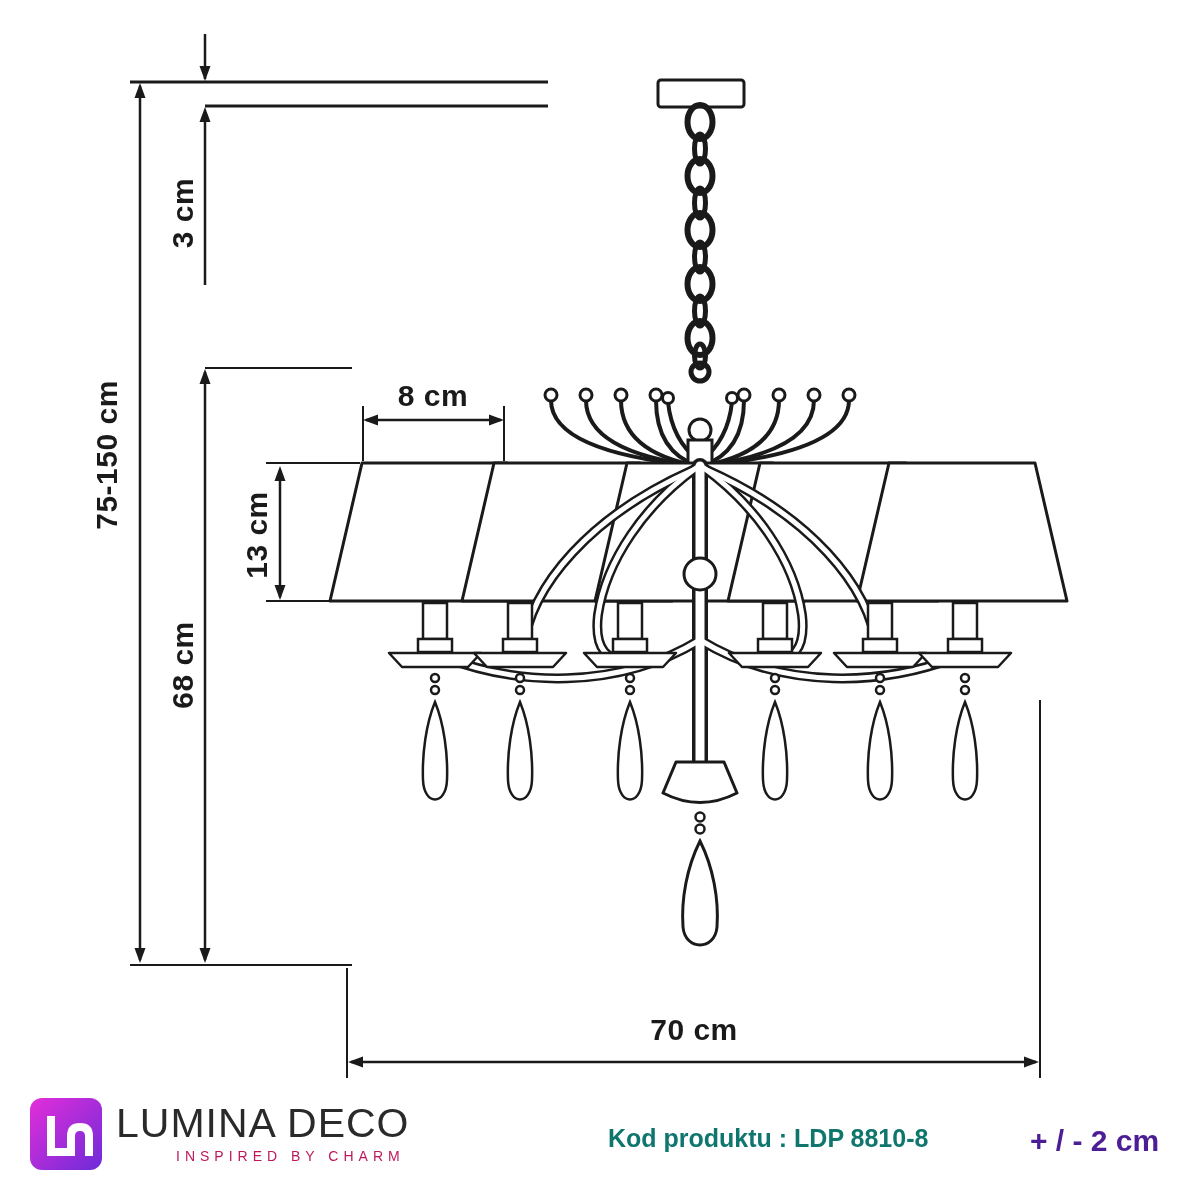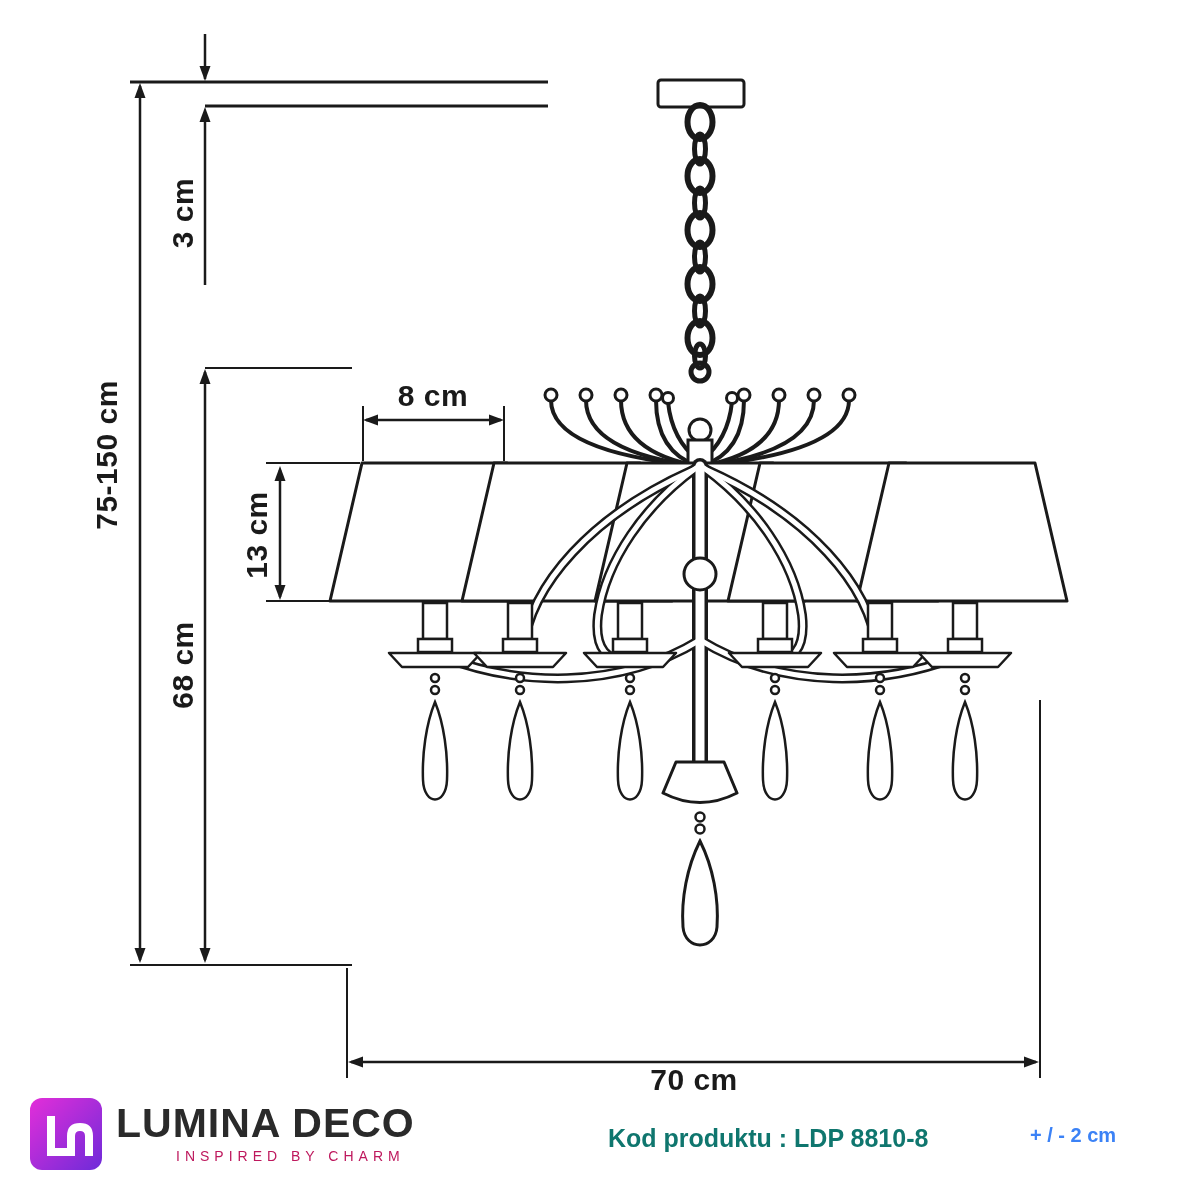--- a/index.html
+++ b/index.html
@@ -17,35 +17,35 @@
     font-size:30px;
     font-weight:700;
     color:#1a1a1a;
     white-space:nowrap;
     transform:translate(-50%,-50%);
     letter-spacing:0.5px;
   }
   .dim-label.vertical { transform:translate(-50%,-50%) rotate(-90deg); }
   .footer-brand {
     position:absolute; left:116px; top:1100px;
-    font-size:41px; font-weight:700; letter-spacing:1px;
+    font-size:41px; font-weight:400; letter-spacing:1px;
     color:#2a2a2a; white-space:nowrap;
   }
   .footer-tagline {
     position:absolute; left:176px; top:1148px;
     font-size:14px; font-weight:400; letter-spacing:5px;
     color:#be185d; white-space:nowrap;
   }
   .footer-code {
     position:absolute; left:608px; top:1124px;
     font-size:25px; font-weight:700; color:#0f766e; white-space:nowrap;
   }
   .footer-tolerance {
     position:absolute; left:1030px; top:1124px;
-    font-size:20px; font-weight:700; color:#3b82f6; white-space:nowrap;
+    font-size:30px; font-weight:700; color:#4c1d95; white-space:nowrap;
   }
   .logo-box { position:absolute; left:28px; top:1094px; }
 </style>
 </head>
 <body>
 
 <div class="canvas">
 
   <svg class="lineart" width="1201" height="1201" viewBox="0 0 1201 1201">
 
@@ -185,21 +185,21 @@
       <polygon points="348,1062 363,1056.5 363,1067.5"></polygon>
       <polygon points="1039,1062 1024,1056.5 1024,1067.5"></polygon>
     </g>
   </svg>
 
   <div class="dim-label vertical" style="left:183px; top:213px;">3 cm</div>
   <div class="dim-label vertical" style="left:107px; top:455px;">75-150 cm</div>
   <div class="dim-label vertical" style="left:183px; top:665px;">68 cm</div>
   <div class="dim-label" style="left:433px; top:396px;">8 cm</div>
   <div class="dim-label vertical" style="left:257px; top:535px;">13 cm</div>
-  <div class="dim-label" style="left:694px; top:1080px;">70 cm</div>
+  <div class="dim-label" style="left:694px; top:1030px;">70 cm</div>
 
   <div class="logo-box">
     <svg width="78" height="78" viewBox="0 0 78 78">
       <defs>
         <linearGradient id="logograd" x1="0" y1="0" x2="1" y2="1">
           <stop offset="0" stop-color="#e32ed9"></stop>
           <stop offset="1" stop-color="#6e2bd9"></stop>
         </linearGradient>
       </defs>
       <rect x="2" y="4" width="72" height="72" rx="12" fill="url(#logograd)"></rect>

